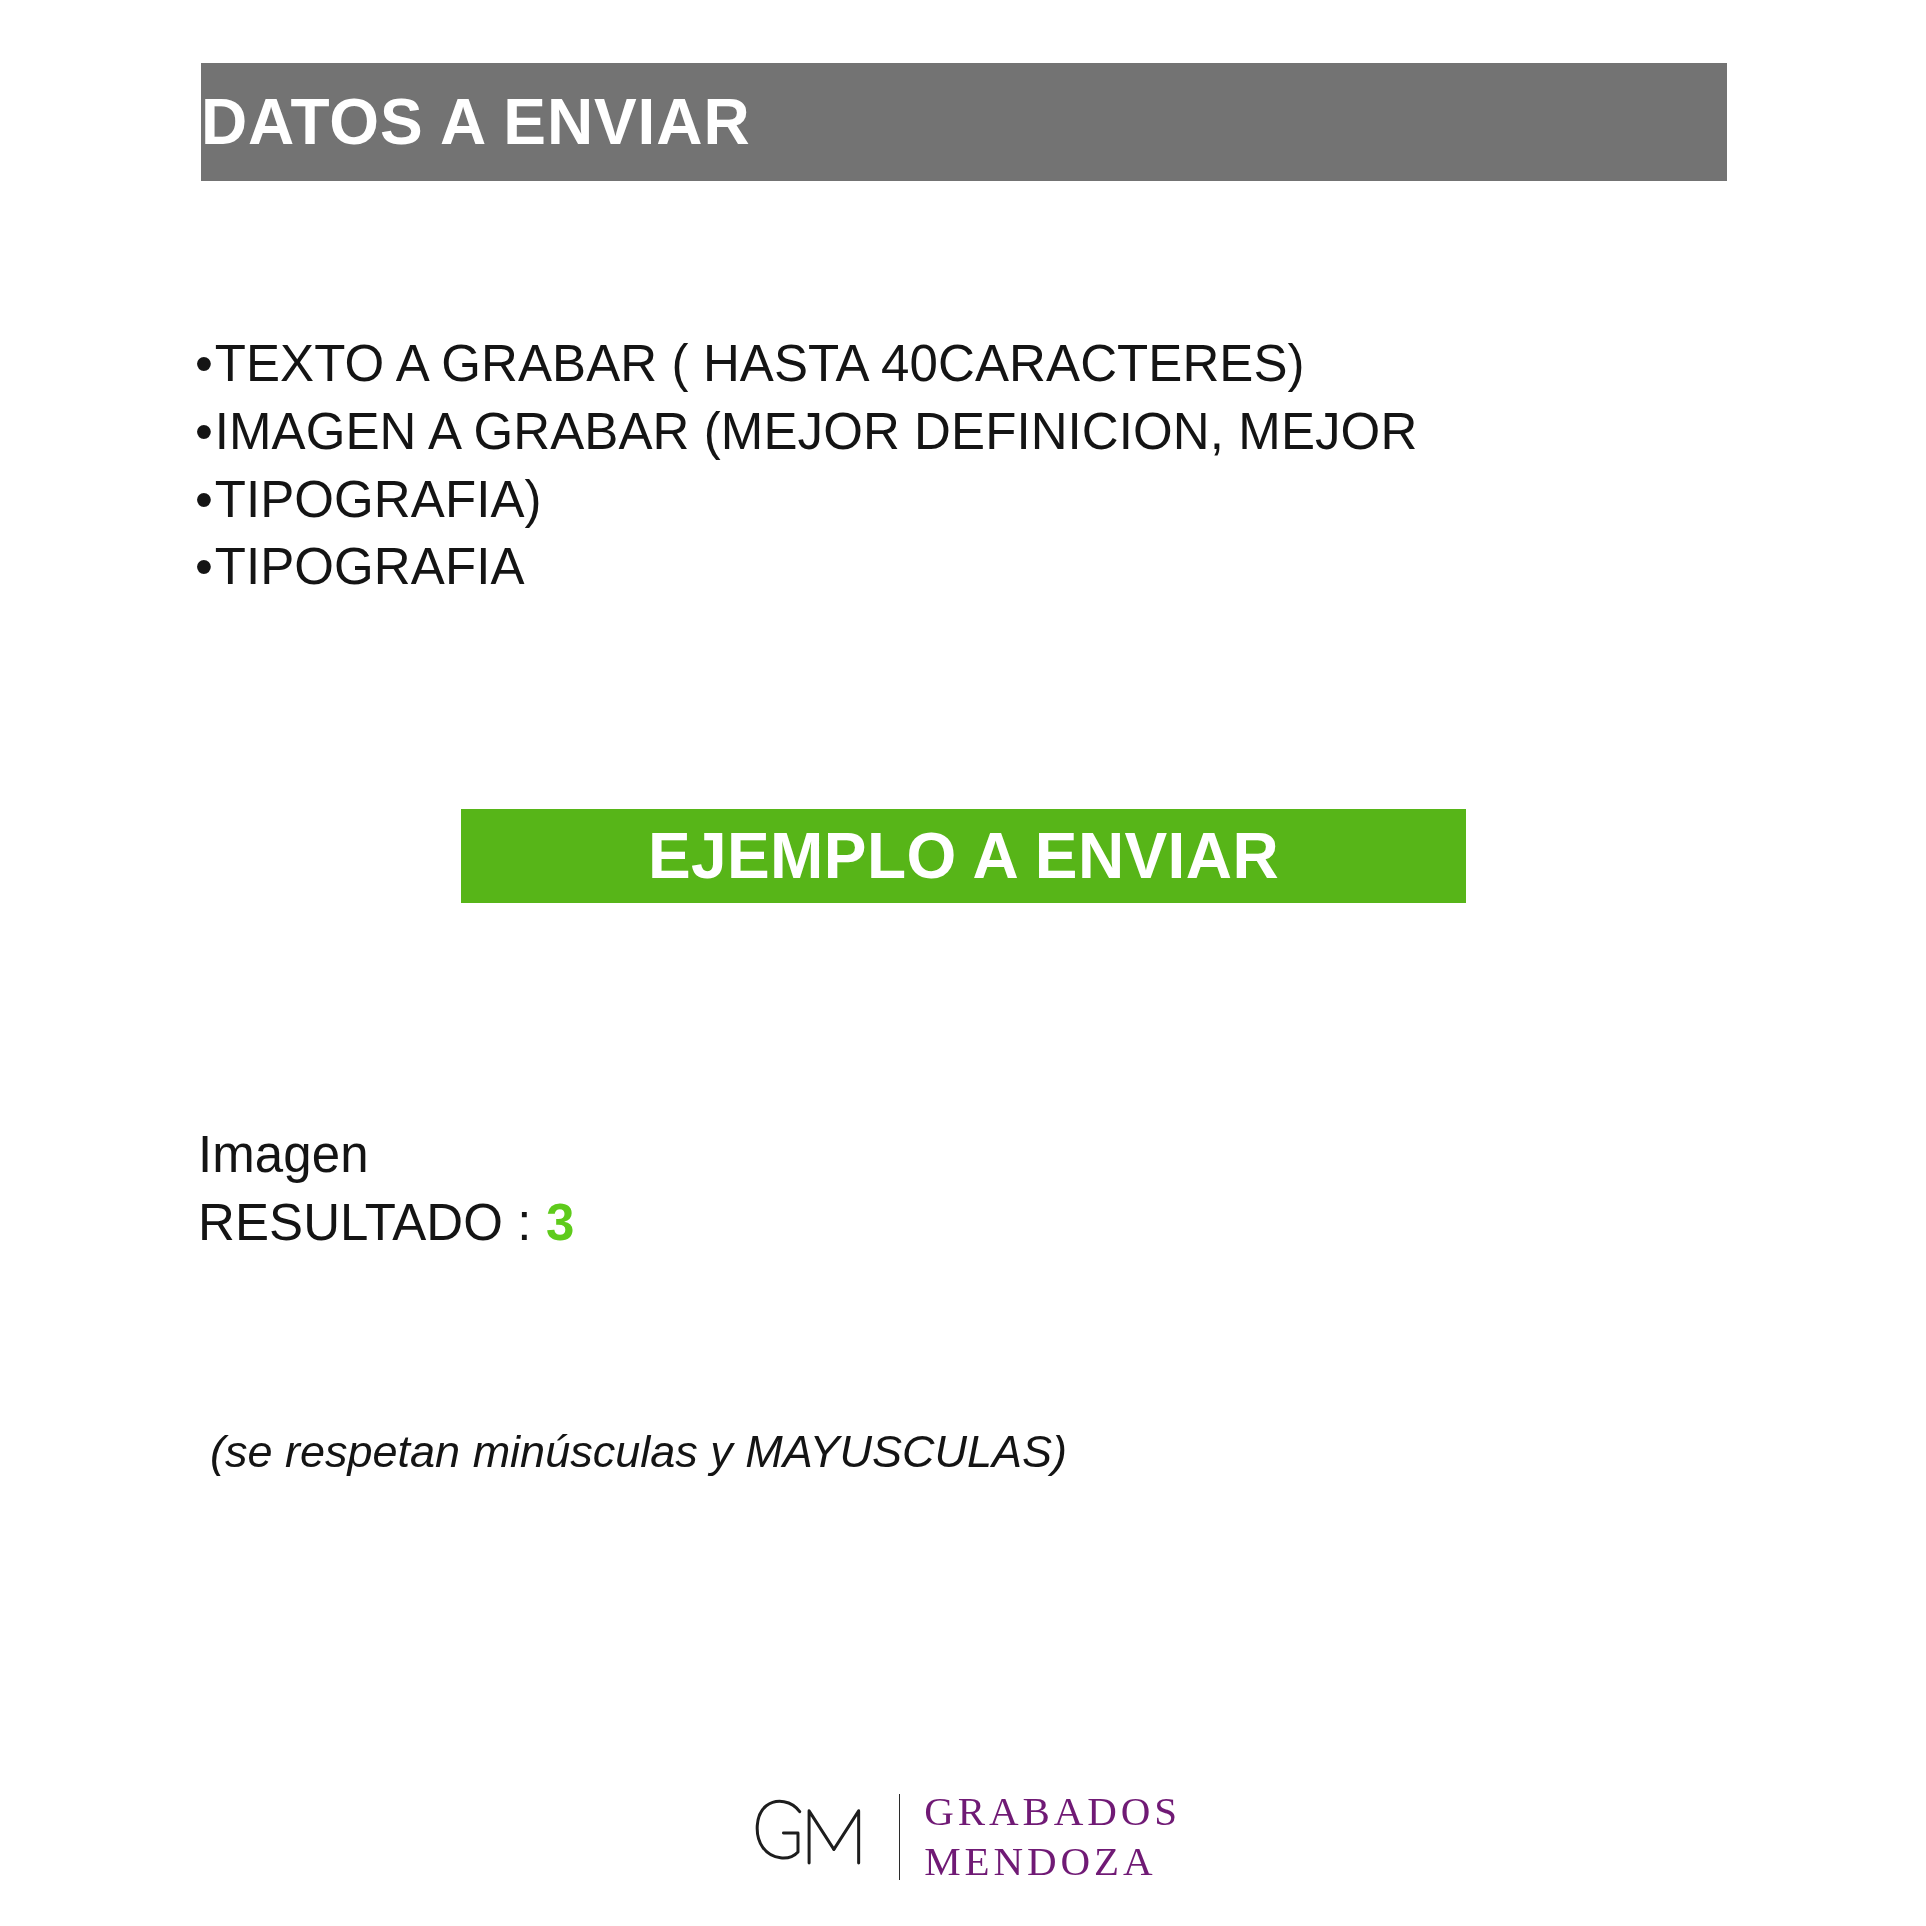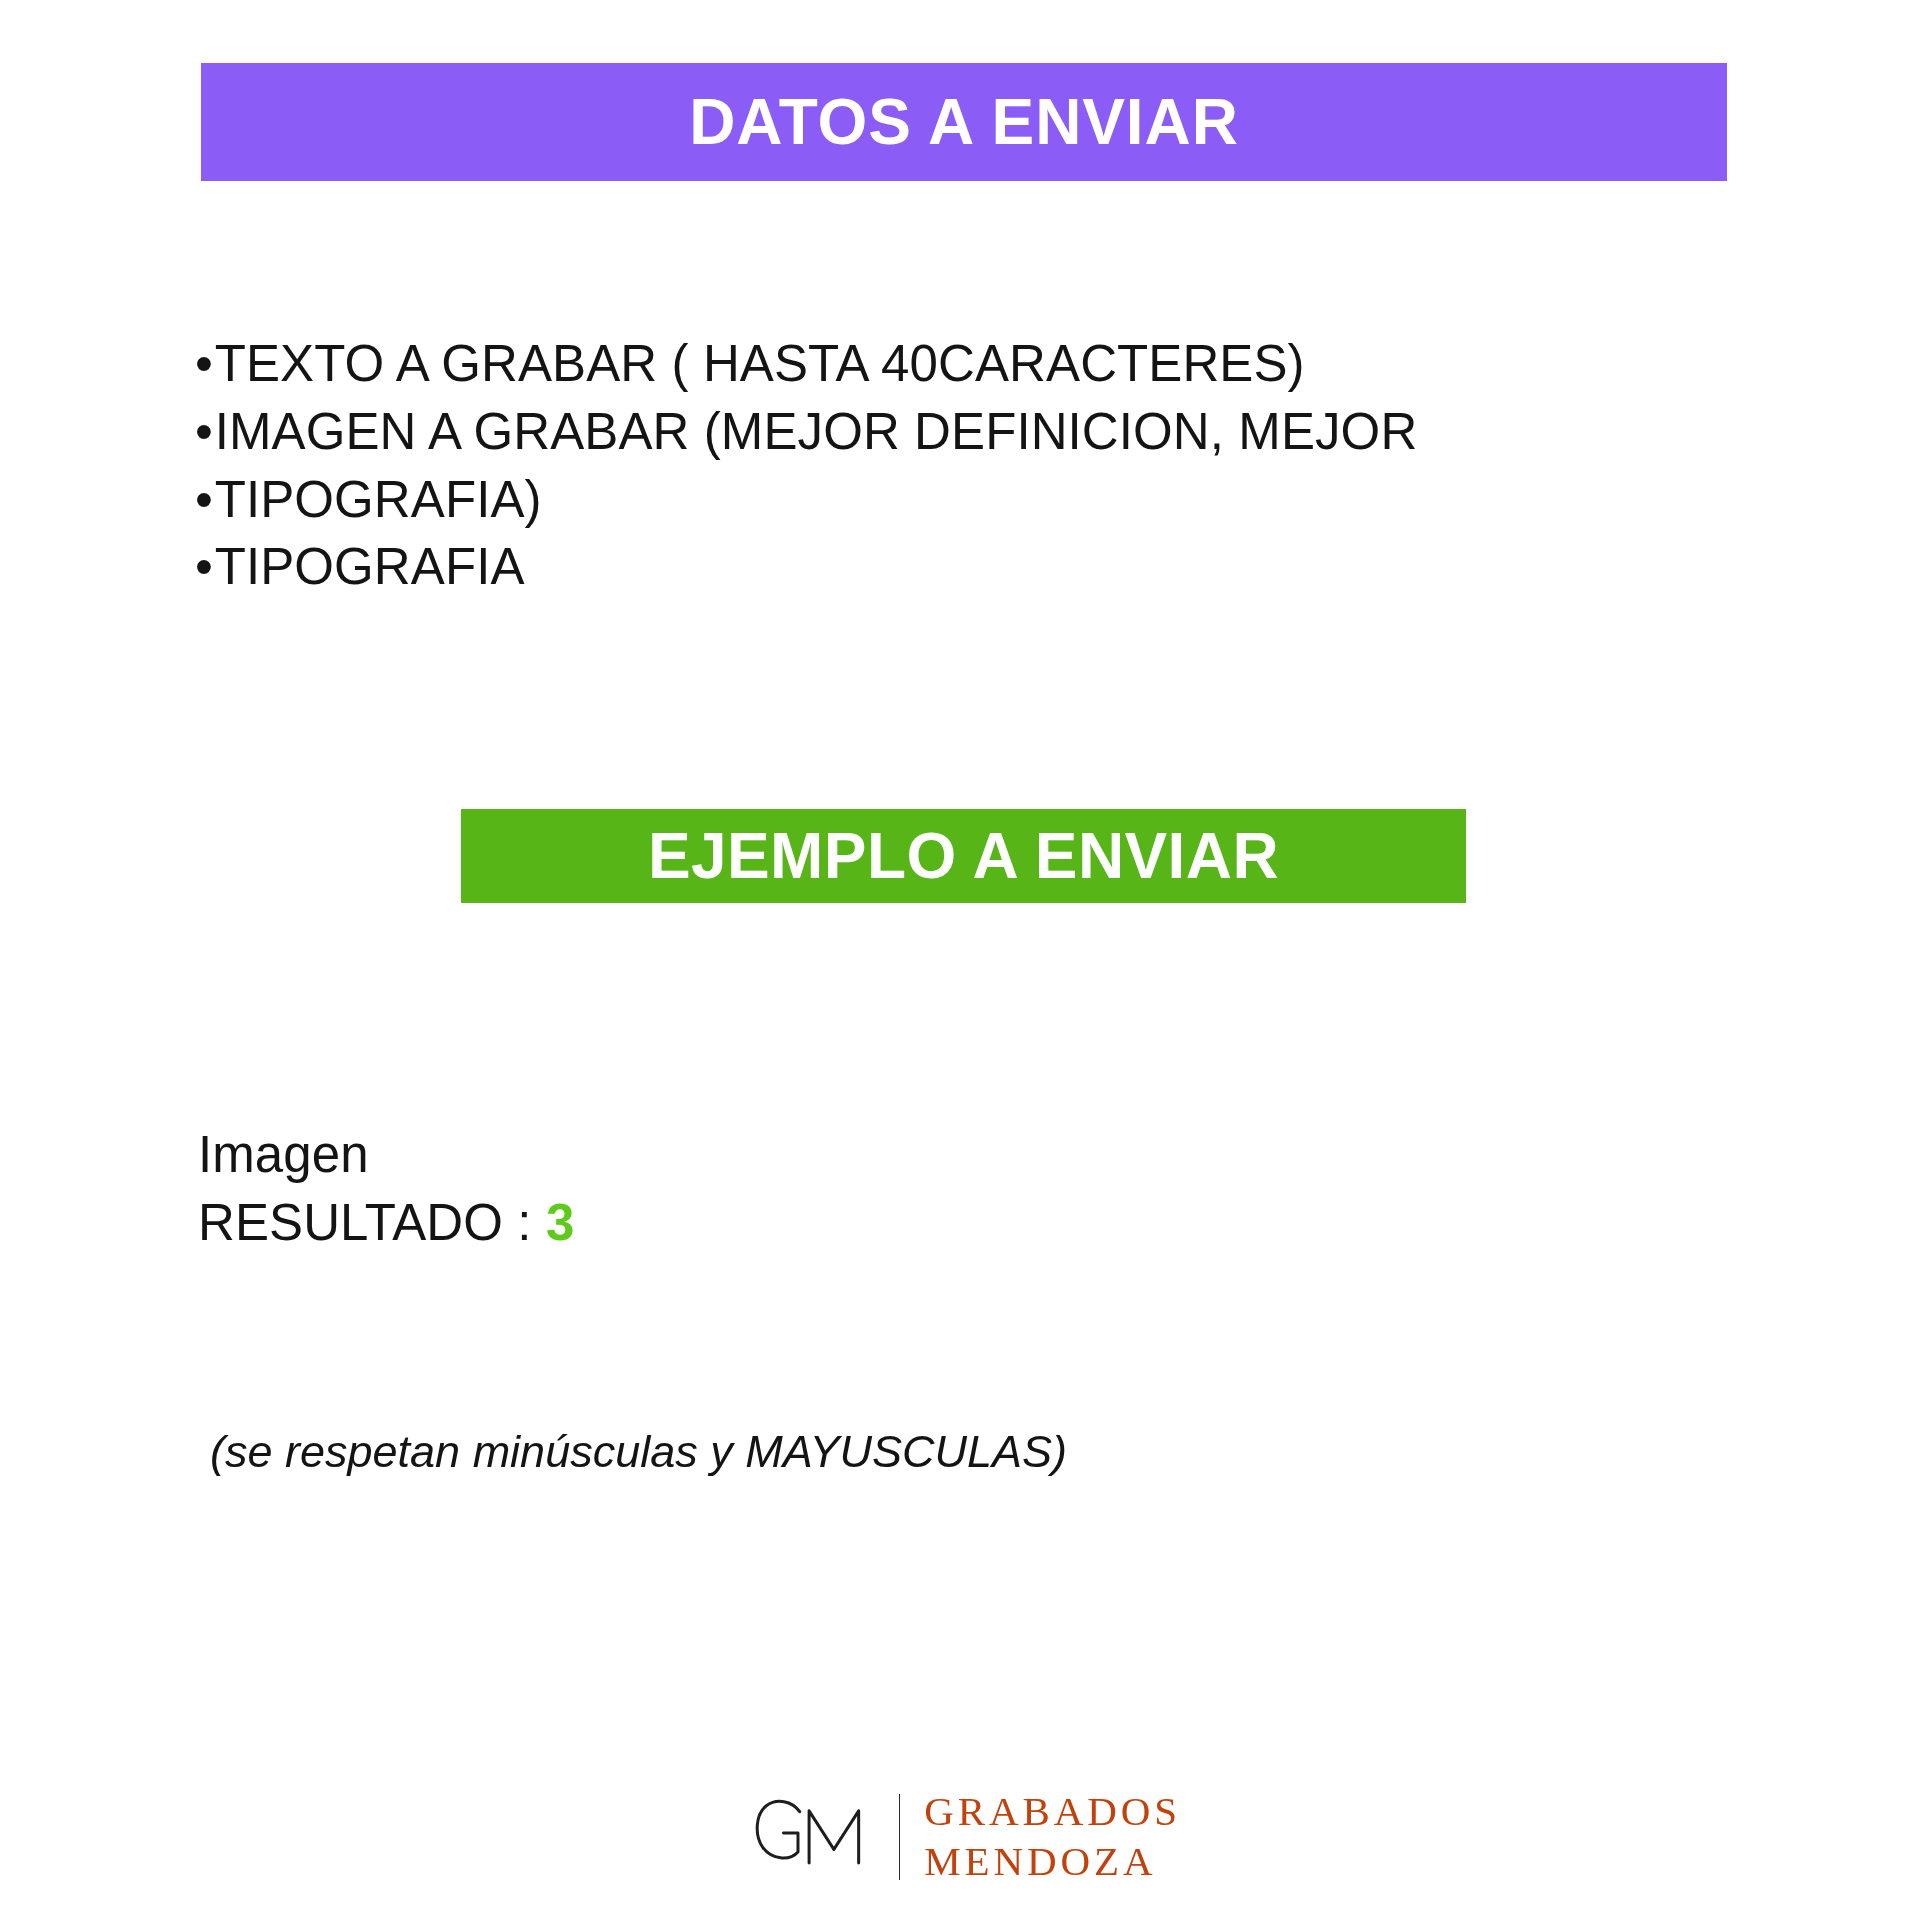--- a/index.html
+++ b/index.html
@@ -21,24 +21,24 @@
     inset: 0;
   }
 
   
   .header-banner {
     position: absolute;
     left: 201px;
     top: 63px;
     width: 1526px;
     height: 118px;
-    background: #8b5cf6;
-    display: flex;
-    align-items: center;
-    justify-content: center;
+    background: #737373;
+    display: flex;
+    align-items: center;
+    justify-content: flex-start;
   }
   .header-banner-title {
     color: #ffffff;
     font-size: 64px;
     font-weight: bold;
     letter-spacing: 0.9px;
     line-height: 1;
     text-align: center;
   }
 
@@ -144,21 +144,21 @@
   .logo-words {
     display: flex;
     flex-direction: column;
     justify-content: center;
     gap: 6px;
   }
   .logo-word {
     font-family: "Liberation Serif", serif;
     font-size: 41px;
     letter-spacing: 3.9px;
-    color: #c2410c;
+    color: #701a75;
     line-height: 1.05;
   }
 </style>
 </head>
 <body>
 
 <div class="page">
 
   <div class="header-banner">
     <div class="header-banner-title">DATOS A ENVIAR</div>

